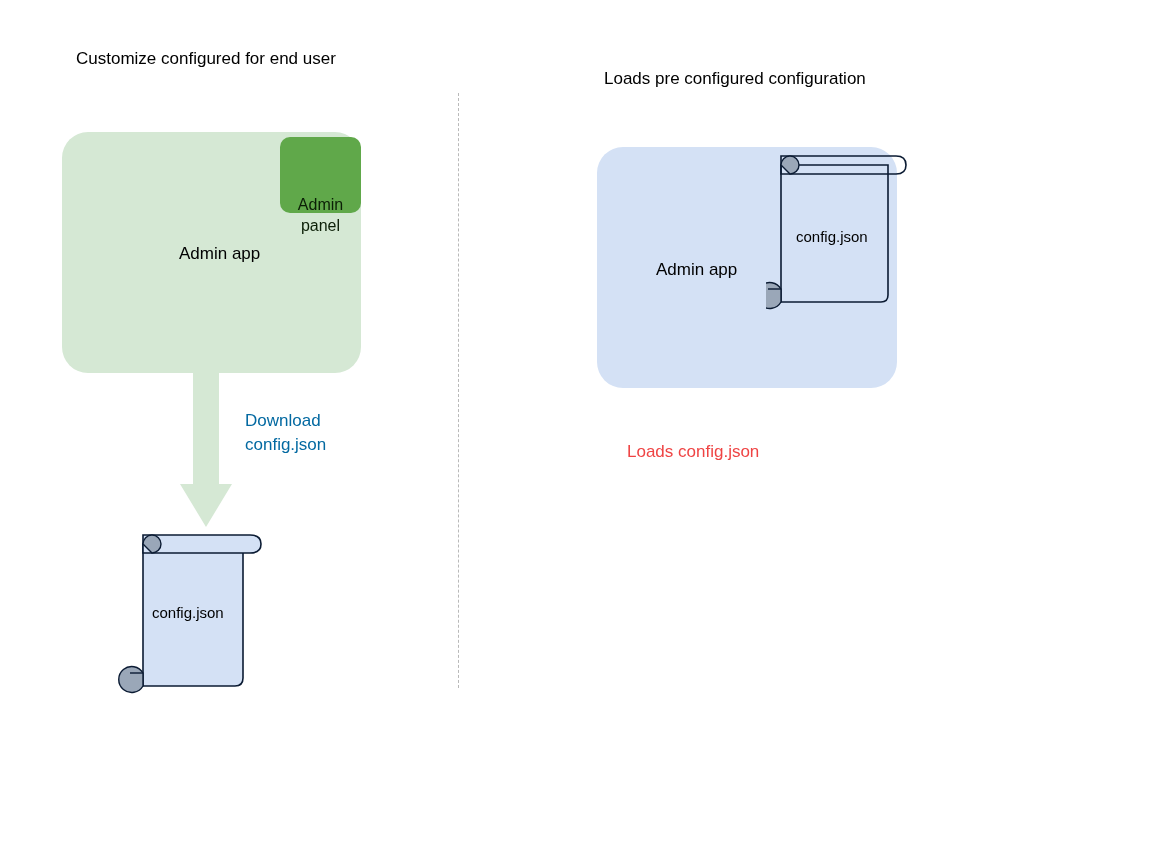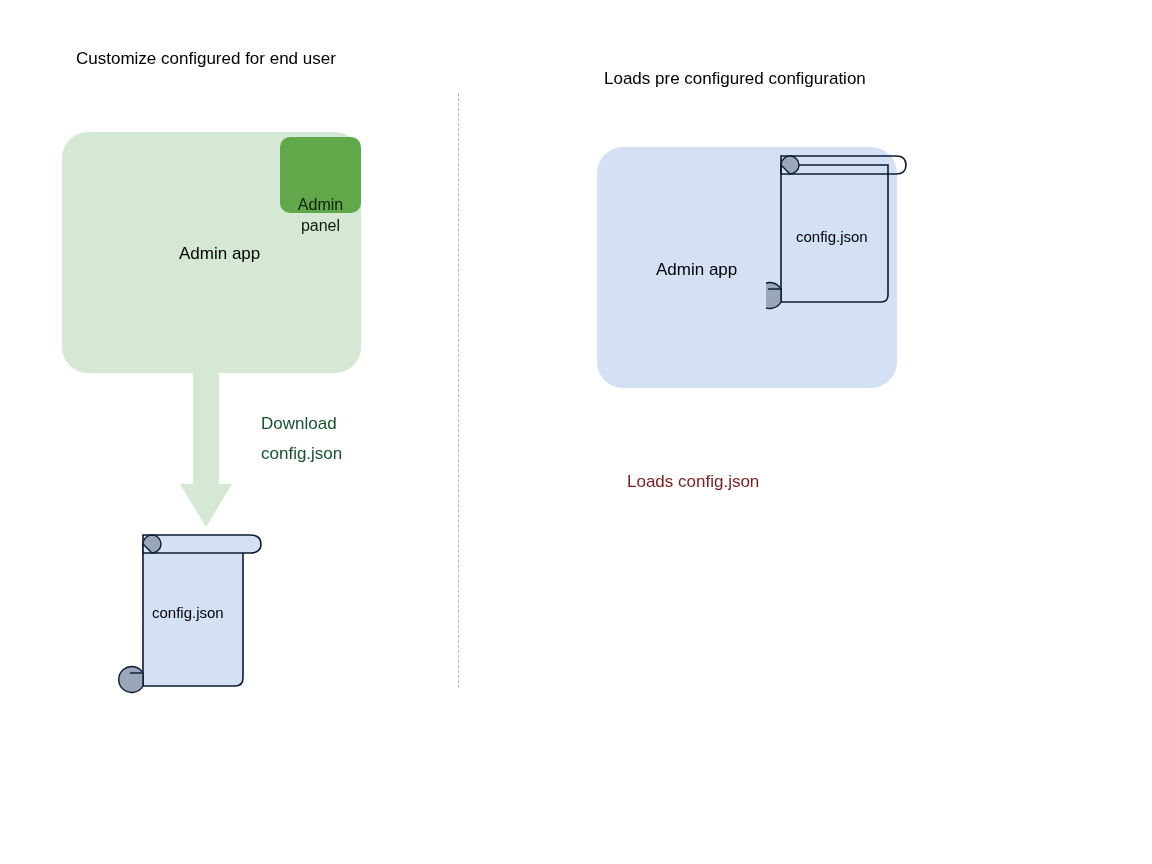--- a/index.html
+++ b/index.html
@@ -81,50 +81,50 @@
 
   .arrow-svg {
     position: absolute;
     left: 170px;
     top: 366px;
     width: 80px;
     height: 170px;
   }
   .arrow-label {
     position: absolute;
-    left: 261px;
+    left: 245px;
     top: 409px;
     font-size: 17px;
-    line-height: 30px;
+    line-height: 24px;
     white-space: pre-line;
-    color: #14532d;
+    color: #0369a1;
   }
 
   .scroll-svg { position: absolute; }
   #scroll-left  { left: 116px; top: 526px;  width: 160px; height: 168px; }
   #scroll-right { left: 766px; top: 150px;  width: 150px; height: 162px; }
 
   .scroll-label {
     position: absolute;
     font-size: 15px;
     line-height: 18px;
     white-space: nowrap;
     color: #000000;
   }
   #scroll-left-label  { left: 152px; top: 604px; }
   #scroll-right-label { left: 796px; top: 228px; }
 
   #loads-config-label {
     position: absolute;
     left: 627px;
-    top: 472px;
+    top: 442px;
     font-size: 17px;
     line-height: 20px;
     white-space: nowrap;
-    color: #7f1d1d;
+    color: #ef4444;
   }
 
   #divider {
     position: absolute;
     left: 458px;
     top: 93px;
     width: 0;
     height: 595px;
     border-left: 1px dashed #b9b9b9;
   }

